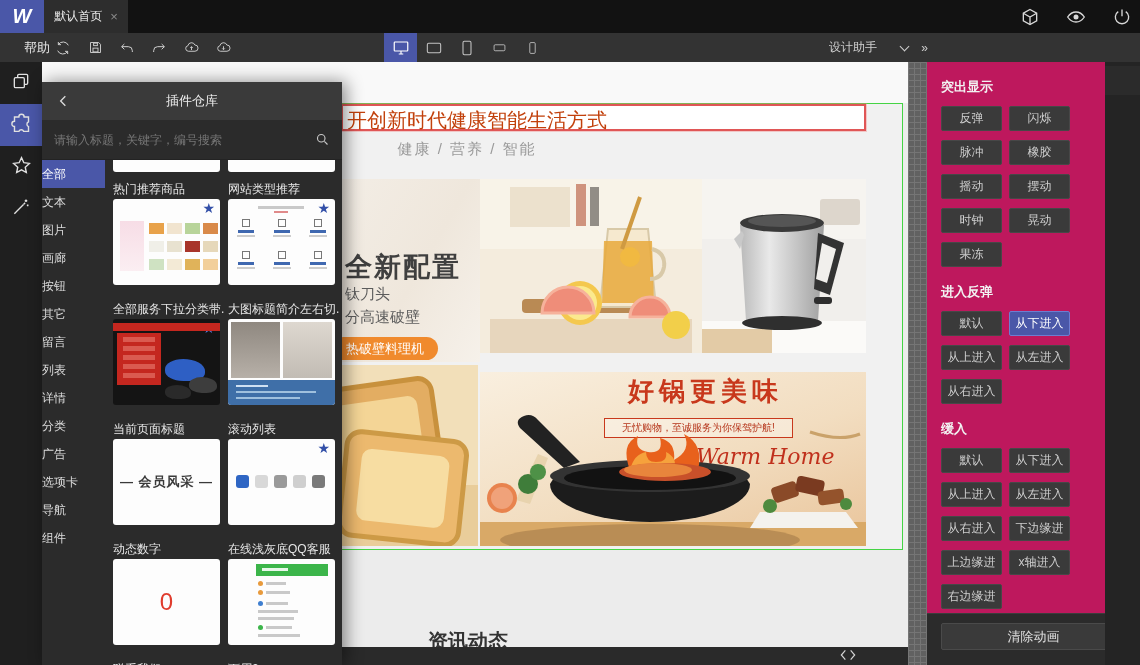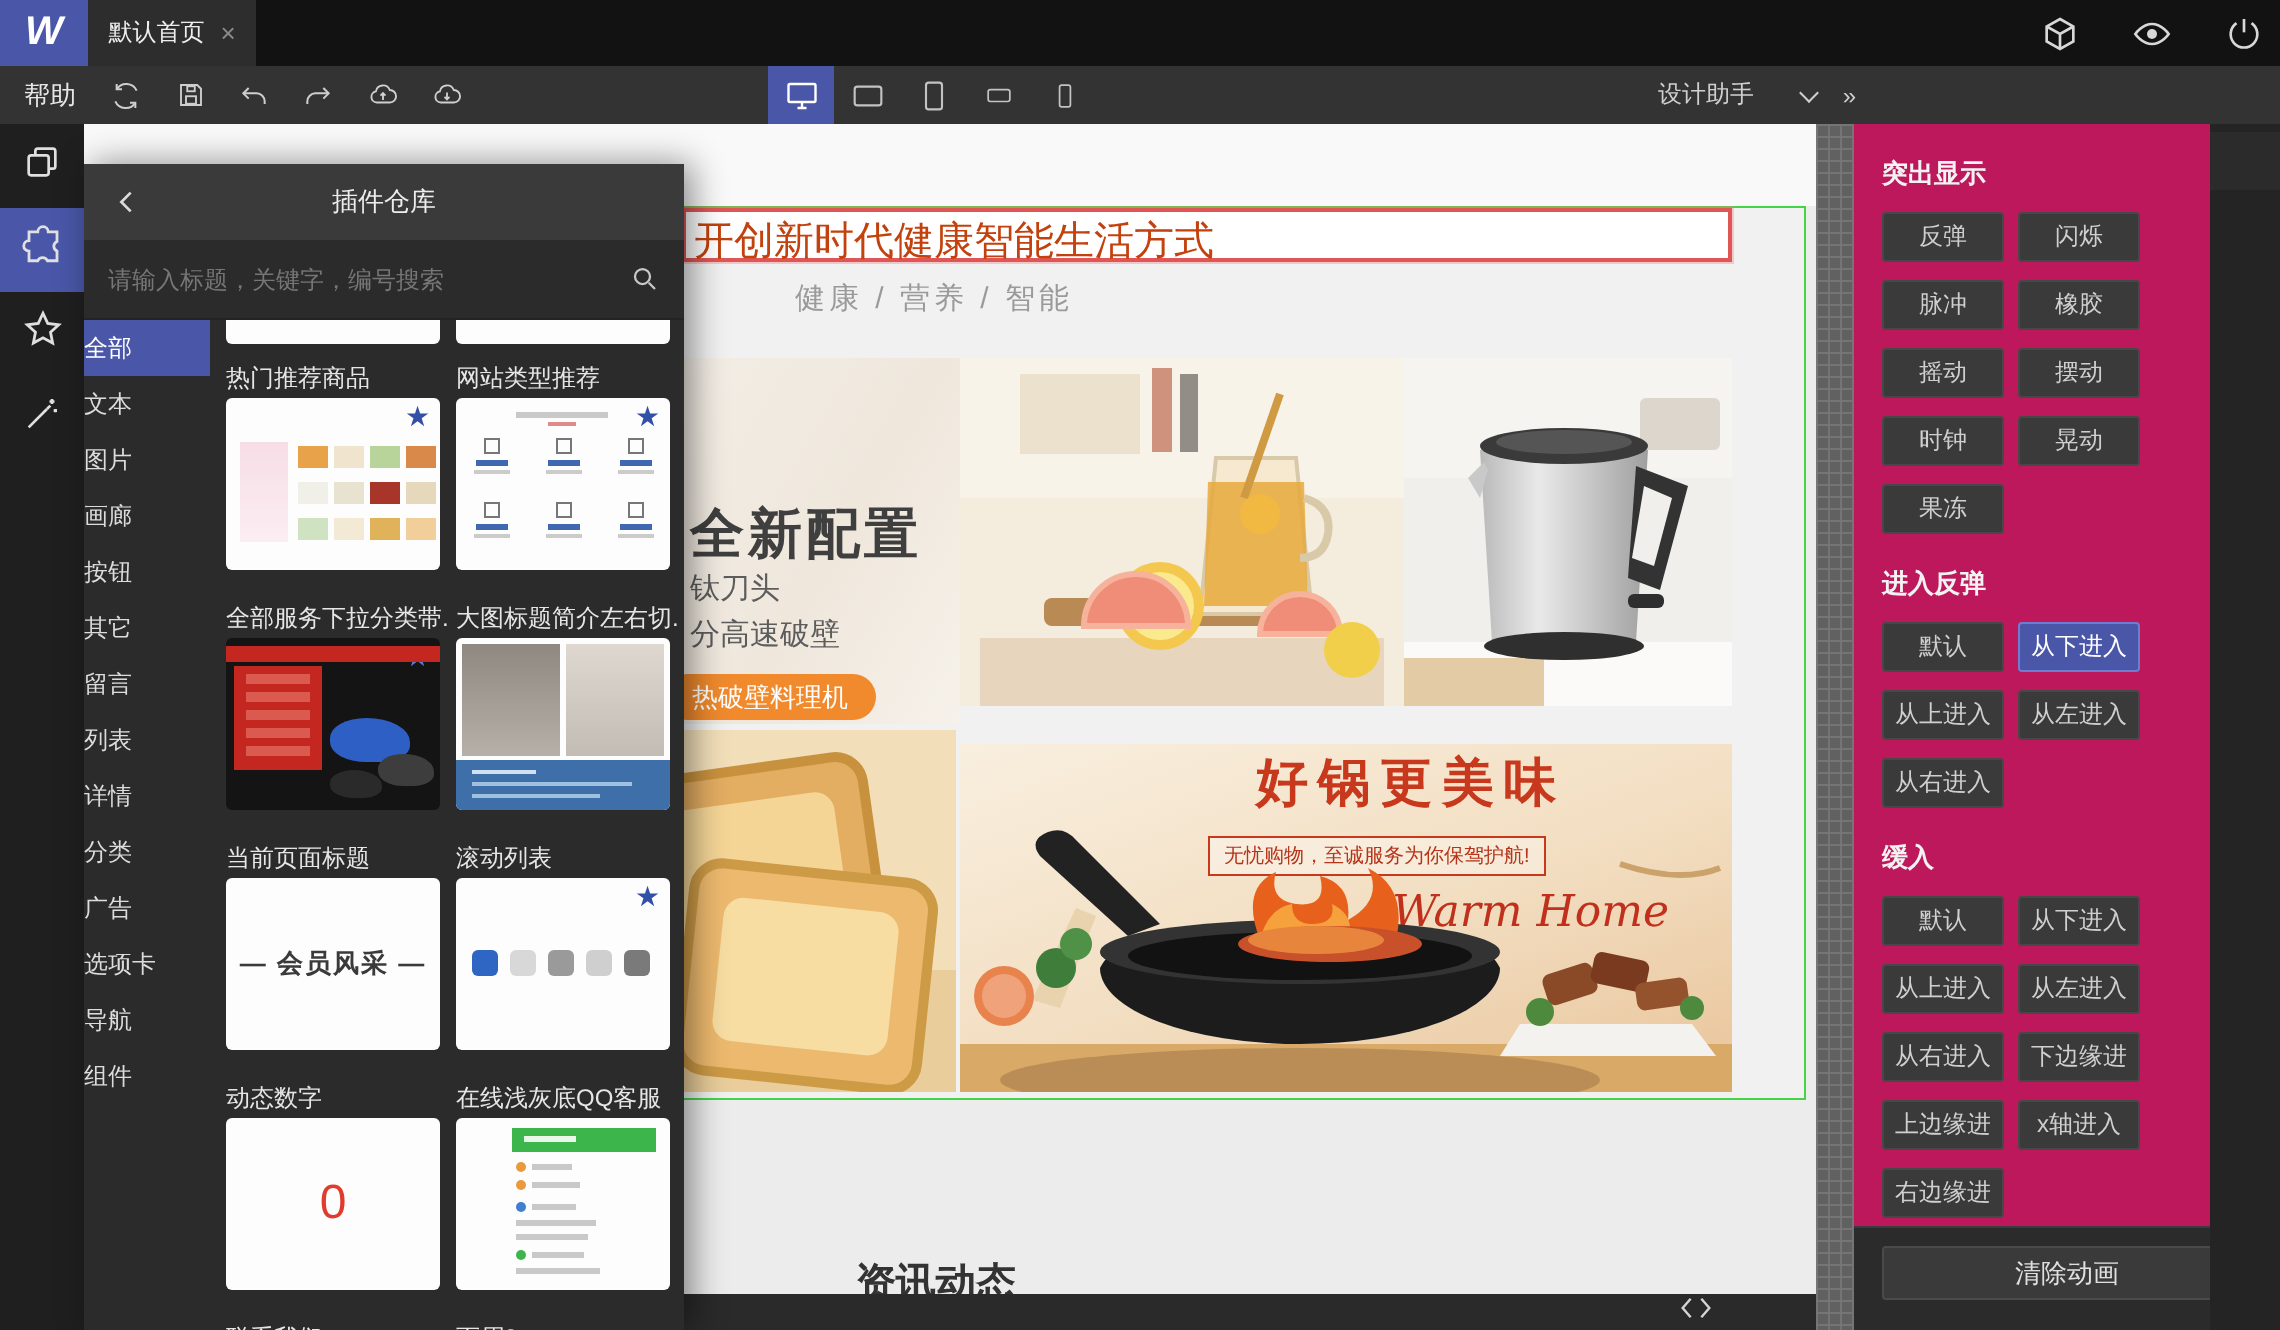--- a/index.html
+++ b/index.html
@@ -15,21 +15,21 @@
           font-weight:bold; font-style:italic; font-size:20px; }
   .page-tab { left:44px; top:0; width:84px; height:33px; background:#2d2d2d; color:#eee;
           display:flex; align-items:center; justify-content:center; gap:8px; font-size:12px; }
   .page-tab .close { color:#8a8a8a; font-size:13px; }
   .top-icons { right:8px; top:0; height:33px; display:flex; align-items:center; gap:26px; }
   .tico { width:20px; height:20px; display:flex; align-items:center; justify-content:center; }
   .tico svg { stroke:#d8d8d8; fill:none; stroke-width:1.6; }
 
   
   .toolbar { left:0; top:33px; width:1140px; height:29px; background:#333; }
-  .help { left:4px; top:0; width:42px; height:29px; color:#e6e6e6; font-size:13px;
+  .help { left:16px; top:0; width:42px; height:29px; color:#e6e6e6; font-size:13px;
           display:flex; align-items:center; justify-content:center; }
   .tb-icons { left:52px; top:0; height:29px; display:flex; align-items:center; gap:10px; }
   .tb-ic { width:22px; height:22px; display:flex; align-items:center; justify-content:center; }
   .tb-ic svg { stroke:#cfcfcf; fill:none; stroke-width:1.5; }
   .devices { left:384px; top:0; height:29px; display:flex; align-items:center; }
   .dev-cell { width:33px; height:29px; display:flex; align-items:center; justify-content:center; }
   .dev-cell.sel { background:#4a57a8; }
   .dev-cell svg { stroke:#c3c3c3; fill:none; stroke-width:1.6; }
   .dev-cell.sel svg { stroke:#fff; }
   .assistant { right:232px; top:0; height:29px; display:flex; align-items:center; gap:24px;
@@ -66,21 +66,21 @@
   .hero-btn { position:absolute; left:30px; top:158px; height:23px; padding:0 14px; background:#f08a2d;
           color:#fff; font-size:13px; border-radius:12px; display:flex; align-items:center; white-space:nowrap; }
   .photo { overflow:hidden; }
   .photo svg { display:block; }
   .toast { left:260px; top:303px; width:176px; height:181px; overflow:hidden; }
   .wok { left:438px; top:310px; width:386px; height:174px;
           background:linear-gradient(160deg,#f9efdf 0%,#f2ddc0 55%,#e9c49a 100%); overflow:hidden; }
   .wok-title { position:absolute; left:148px; top:2px; color:#c8381c; font-size:26px; font-weight:bold;
           letter-spacing:5px; white-space:nowrap; }
   .wok-sub { position:absolute; left:124px; top:46px; border:1px solid #c8381c; color:#b5341a;
-          font-size:10px; padding:2px 7px; white-space:nowrap; background:rgba(255,255,255,.35); }
+          font-size:10px; padding:2px 17px; white-space:nowrap; background:rgba(255,255,255,.35); }
   .wok-script { position:absolute; left:216px; top:72px; color:#c0301c; font-size:22px; font-style:italic;
           font-family:"DejaVu Serif",serif; white-space:nowrap; }
   .news-title { left:386px; top:566px; color:#333; font-size:20px; font-weight:bold; white-space:nowrap; }
 
   
   .scrollstrip { left:908px; top:62px; width:19px; height:603px; background-color:#616161;
       background-image:linear-gradient(#757575 1px,transparent 1px),
                        linear-gradient(90deg,#757575 1px,transparent 1px);
       background-size:6px 6px; }
   .bottombar { left:42px; top:647px; width:866px; height:18px; background:#2a2a2a;

